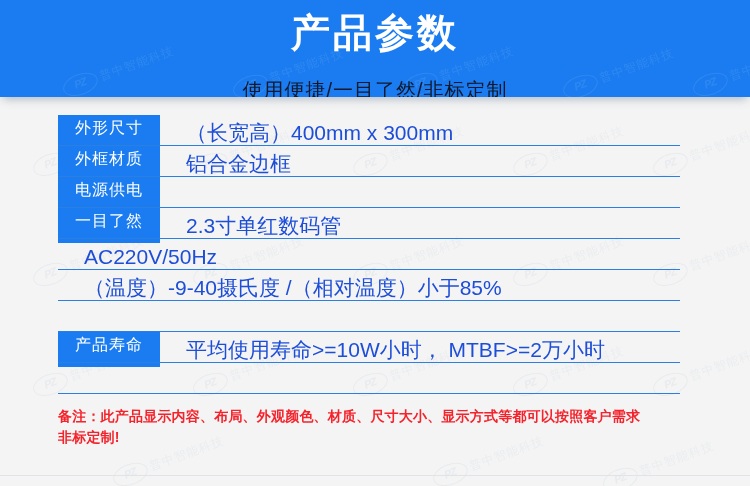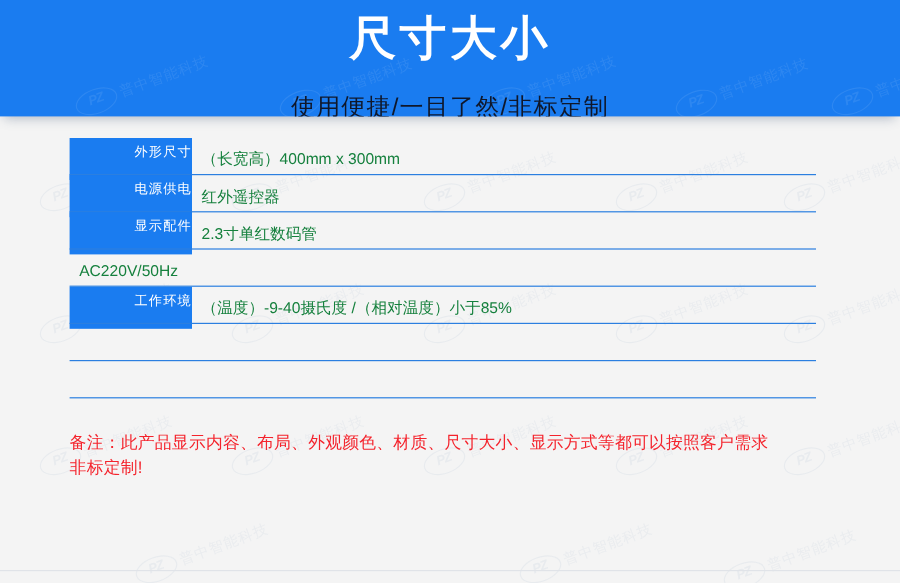--- a/index.html
+++ b/index.html
@@ -114,45 +114,46 @@
     bottom: -1px;
     height: 1px;
     background: #2b7fe0;
   }
   .spec-label {
     flex: 0 0 auto;
     width: 102px;
     height: 35px;
     background: #1a7cf0;
     color: #ffffff;
-    font-size: 11px;
+    font-size: 16px;
     line-height: 25px;
-    text-align: right;
+    text-align: center;
     letter-spacing: 1px;
     box-sizing: border-box;
   }
   .spec-value {
     flex: 1 1 auto;
-    padding-left: 8px;
-    color: #15803d;
-    font-size: 13px;
+    padding-left: 26px;
+    color: #1d4ed8;
+    font-size: 21px;
     line-height: 25px;
     white-space: nowrap;
   }
 
   
   .note {
     position: relative;
     z-index: 2;
-    margin: 27px 0 0 0;
+    margin: 13px 0 0 0;
     padding: 0 100px 0 58px;
     color: #f4232c;
     font-size: 14px;
     line-height: 21px;
     letter-spacing: 0.2px;
+    font-weight: bold;
   }
   .bottom-divider {
     position: absolute;
     left: 0;
     right: 0;
     bottom: 10px;
     height: 1px;
     background: #e0e3e8;
     z-index: 2;
   }
@@ -262,46 +263,52 @@
         <div class="wm" style="left: 560px; top: 62px;">
           <div class="wm-logo">PZ</div>
           <div class="wm-text">普中智能科技</div>
         </div>
         <div class="wm" style="left: 690px; top: 60px;">
           <div class="wm-logo">PZ</div>
           <div class="wm-text">普中智能科技</div>
         </div>
       </div>
     <div class="header-inner">
-      <h1 class="header-title">尺寸大小</h1>
+      <h1 class="header-title">产品参数</h1>
       <p class="header-subtitle">使用便捷/一目了然/非标定制</p>
     </div>
   </div>
 
   <ul class="spec-table" id="spec-table">
       <li class="spec-row">
         <span class="spec-label">外形尺寸</span>
         <span class="spec-value">（长宽高）400mm x 300mm</span>
       </li>
       <li class="spec-row">
+        <span class="spec-label">外框材质</span>
+        <span class="spec-value">铝合金边框</span>
+      </li>
+      <li class="spec-row">
         <span class="spec-label">电源供电</span>
-        <span class="spec-value">红外遥控器</span>
-      </li>
-      <li class="spec-row">
-        <span class="spec-label">显示配件</span>
+      </li>
+      <li class="spec-row">
+        <span class="spec-label">一目了然</span>
         <span class="spec-value">2.3寸单红数码管</span>
       </li>
       <li class="spec-row">
         <span class="spec-value">AC220V/50Hz</span>
       </li>
       <li class="spec-row">
-        <span class="spec-label">工作环境</span>
         <span class="spec-value">（温度）-9-40摄氏度 /（相对温度）小于85%</span>
       </li>
       <li class="spec-row">
+      </li>
+      <li class="spec-row">
+        <span class="spec-label">产品寿命</span>
+        <span class="spec-value">平均使用寿命&gt;=10W小时， MTBF&gt;=2万小时</span>
       </li>
       <li class="spec-row">
       </li>
     </ul>
 
   <p class="note">备注：此产品显示内容、布局、外观颜色、材质、尺寸大小、显示方式等都可以按照客户需求非标定制!</p>
 
   <div class="bottom-divider"></div>
 </div>
 

